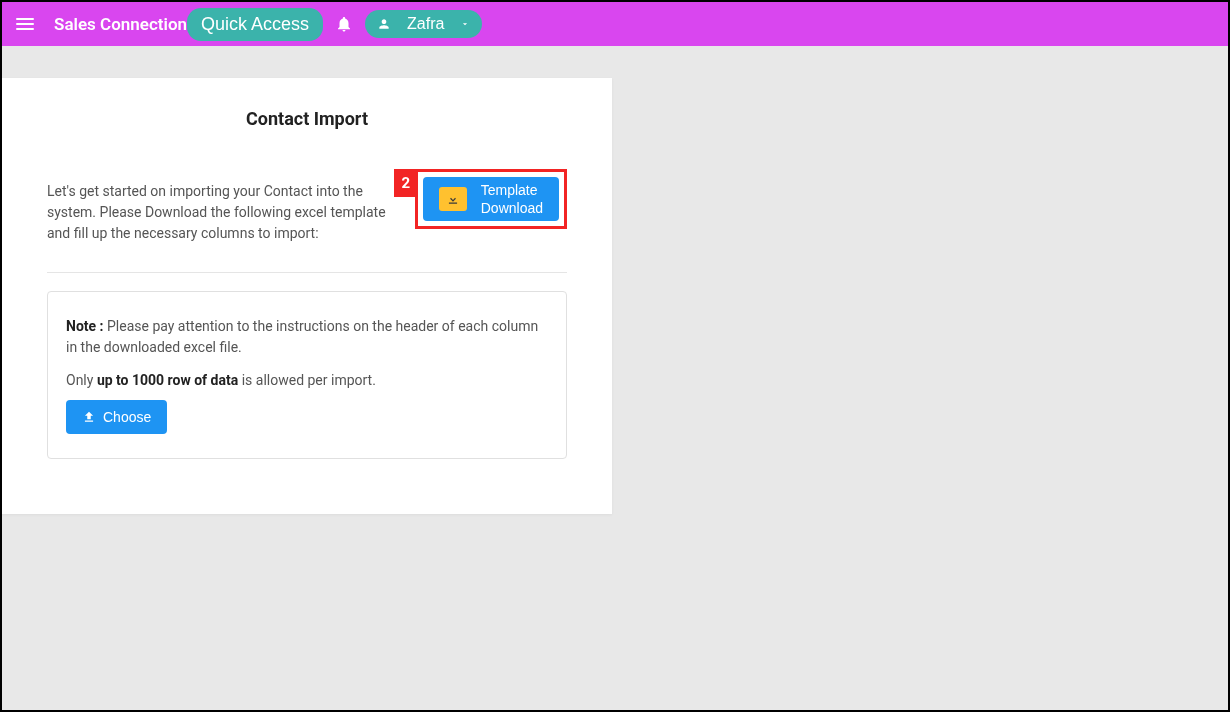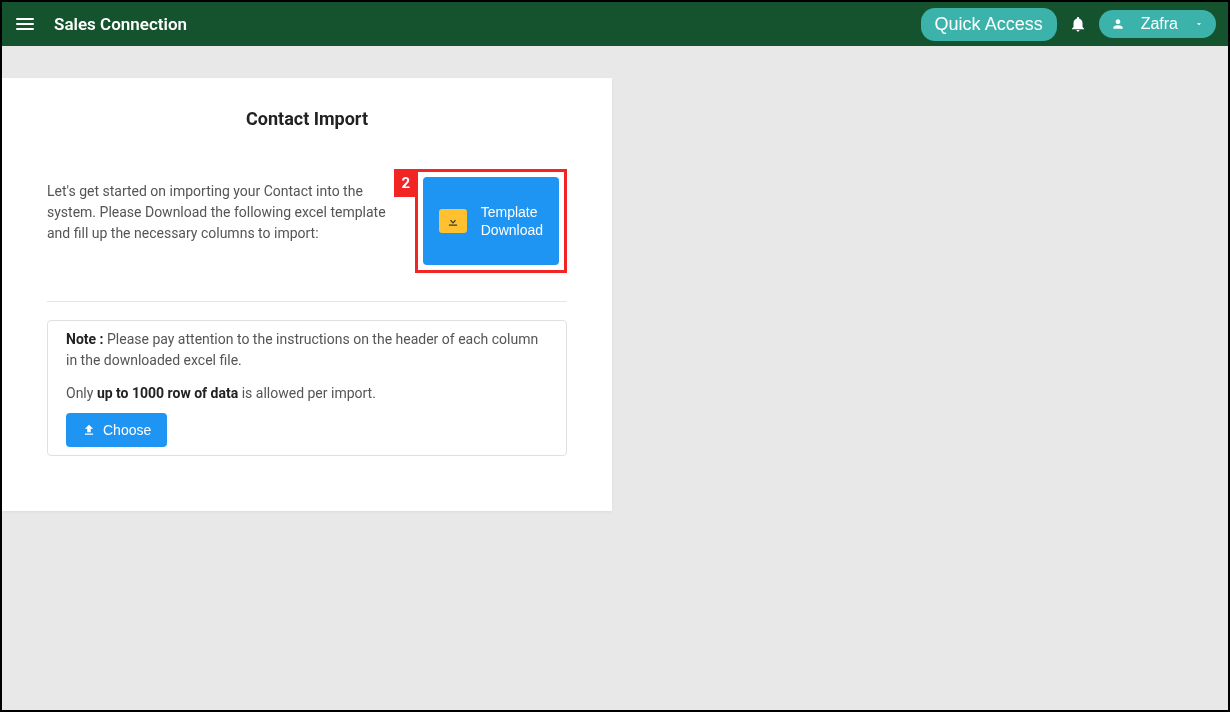--- a/index.html
+++ b/index.html
@@ -15,26 +15,25 @@
       overflow: hidden;
     }
     .outer-frame {
       width: 1230px;
       height: 712px;
       border: 2px solid #000;
       background: #e8e8e8;
       position: relative;
     }
     .topbar {
-      background: #14532d;
+      background: #d946ef;
       height: 44px;
       display: flex;
       align-items: center;
       padding: 0 12px;
-      justify-content: space-between;
     }
     .topbar-left {
       display: flex;
       align-items: center;
       gap: 18px;
     }
     .menu-icon {
       cursor: pointer;
       display: flex;
       flex-direction: column;
@@ -137,21 +136,21 @@
       align-items: center;
       justify-content: center;
       font-weight: 700;
       font-size: 15px;
     }
     .template-btn {
       background: #1e94f3;
       color: #fff;
       border: none;
       border-radius: 4px;
-      padding: 26px 16px;
+      padding: 4px 16px;
       display: flex;
       align-items: center;
       gap: 14px;
       cursor: pointer;
       font-size: 14px;
     }
     .template-btn .folder-icon {
       width: 28px;
       height: 24px;
       background: #ffc12f;
@@ -165,21 +164,21 @@
       width: 14px;
       height: 14px;
     }
     .template-btn .btn-text {
       text-align: left;
       line-height: 1.3;
     }
     .note-box {
       border: 1px solid #e0e0e0;
       border-radius: 4px;
-      padding: 8px 18px;
+      padding: 24px 18px;
     }
     .note-text {
       color: #555;
       font-size: 14px;
       line-height: 1.5;
       margin-bottom: 14px;
     }
     .note-label {
       font-weight: 700;
       color: #222;

